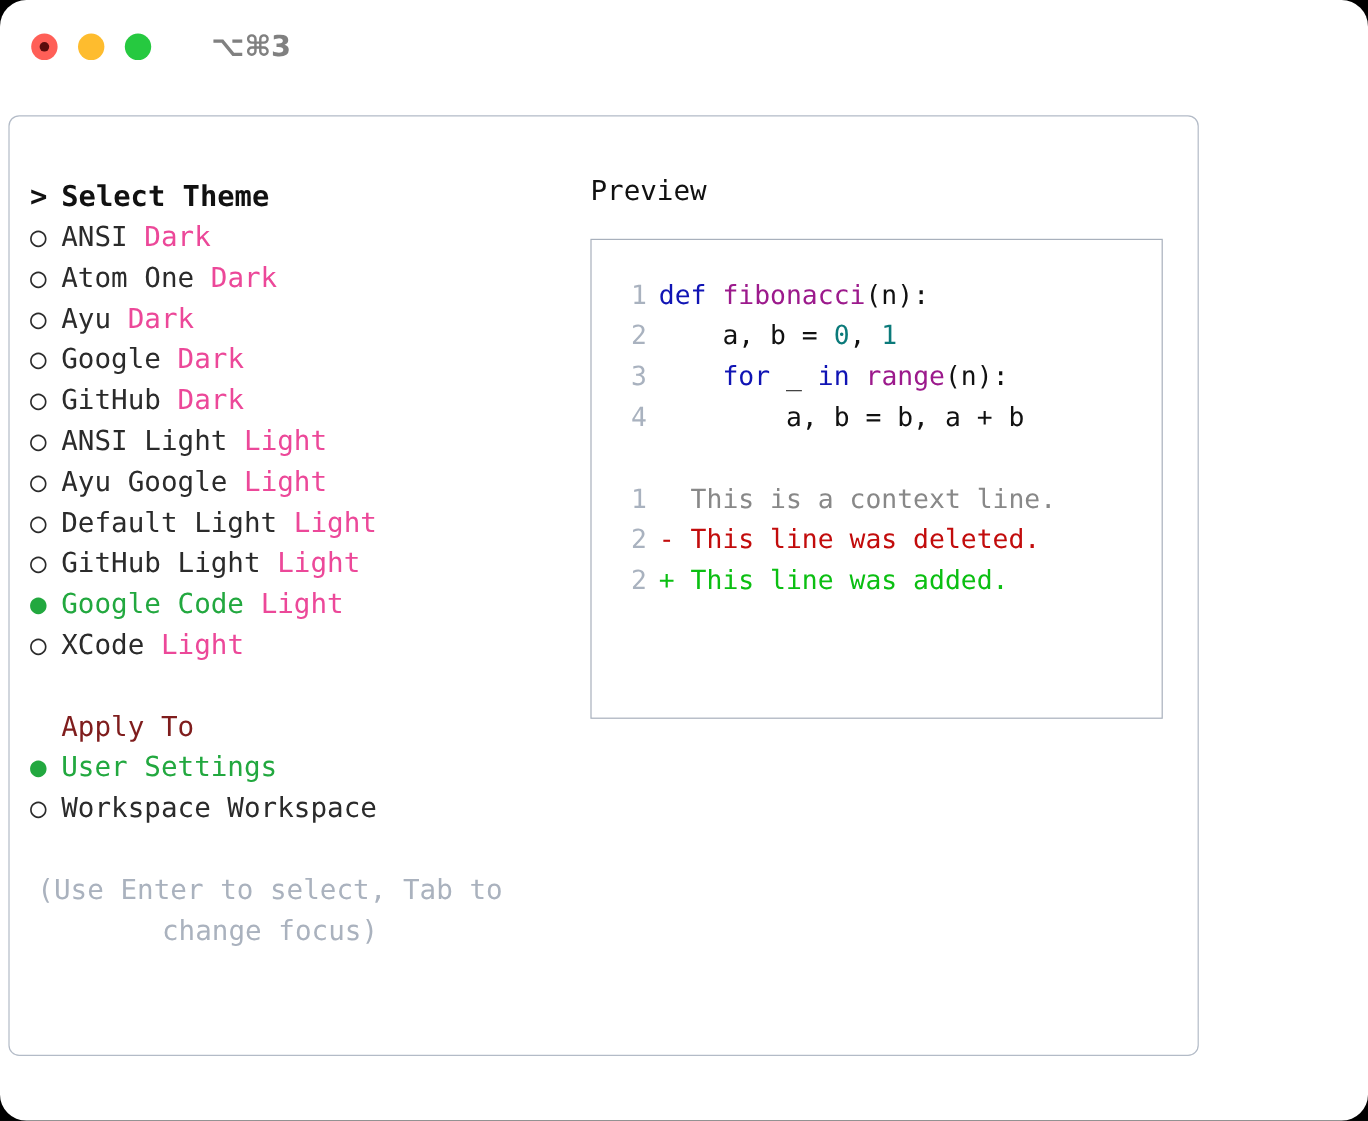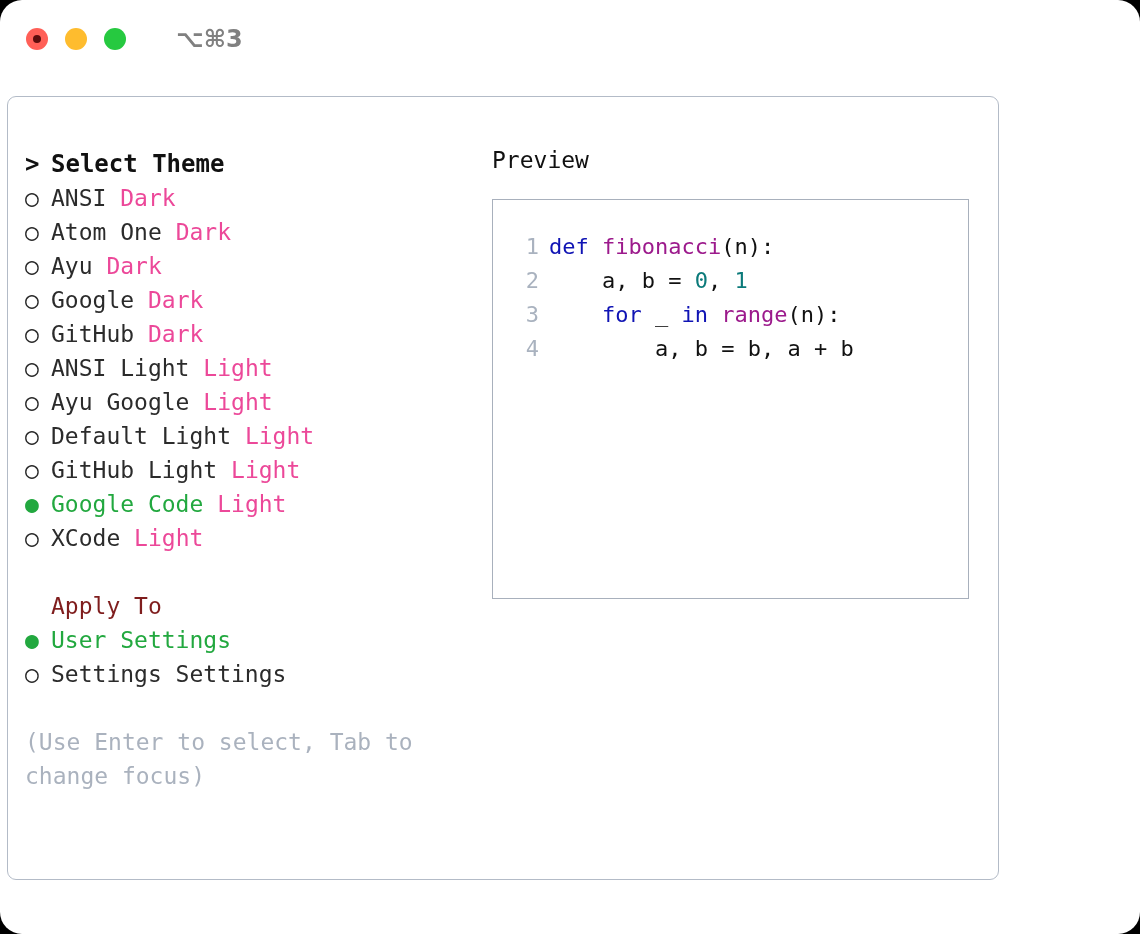--- a/index.html
+++ b/index.html
@@ -129,20 +129,21 @@
     color: #7f1d1d;
     padding-left: 26px;
   }
 
   .hint {
     margin-top: 34px;
     font-size: 23px;
     line-height: 34px;
     color: #aab2be;
     width: 400px;
+    text-align: center;
   }
 
   
   .right-col {
     padding-top: 50px;
     padding-left: 4px;
     box-sizing: border-box;
   }
   .preview-title {
     font-size: 23px;
@@ -253,36 +254,41 @@
 
         <div class="spacer"></div>
 
         <div class="section-head">Apply To</div>
 
         <div>
           <div class="row selected">
             <span class="marker">●</span><span class="name">User Settings</span>
           </div>
           <div class="row">
-            <span class="marker">○</span><span class="name">Settings Settings</span>
+            <span class="marker">○</span><span class="name">Workspace Workspace</span>
           </div>
         </div>
 
         <div class="hint">(Use Enter to select, Tab to change focus)</div>
       </div>
 
       <div class="right-col">
         <div class="preview-title">Preview</div>
 
         <div class="code-box">
           <div id="code-area">
               <div class="code-line"><span class="ln">1</span><span class="kw">def</span><span class="pl"> </span><span class="fn">fibonacci</span><span class="pl">(n):</span></div>
               <div class="code-line"><span class="ln">2</span><span class="pl">    a, b = </span><span class="num">0</span><span class="pl">, </span><span class="num">1</span></div>
               <div class="code-line"><span class="ln">3</span><span class="pl">    </span><span class="kw">for</span><span class="pl"> _ </span><span class="kw">in</span><span class="pl"> </span><span class="fn">range</span><span class="pl">(n):</span></div>
               <div class="code-line"><span class="ln">4</span><span class="pl">        a, b = b, a + b</span></div>
             </div>
           <div class="blank-line"></div>
+          <div id="diff-area">
+              <div class="code-line"><span class="ln">1</span><span class="ctx"> </span><span class="ctx"> This is a context line.</span></div>
+              <div class="code-line"><span class="ln">2</span><span class="del">-</span><span class="del"> This line was deleted.</span></div>
+              <div class="code-line"><span class="ln">2</span><span class="add">+</span><span class="add"> This line was added.</span></div>
+            </div>
         </div>
       </div>
 
     </div>
   </div>
 </div>
 
 </body></html>

